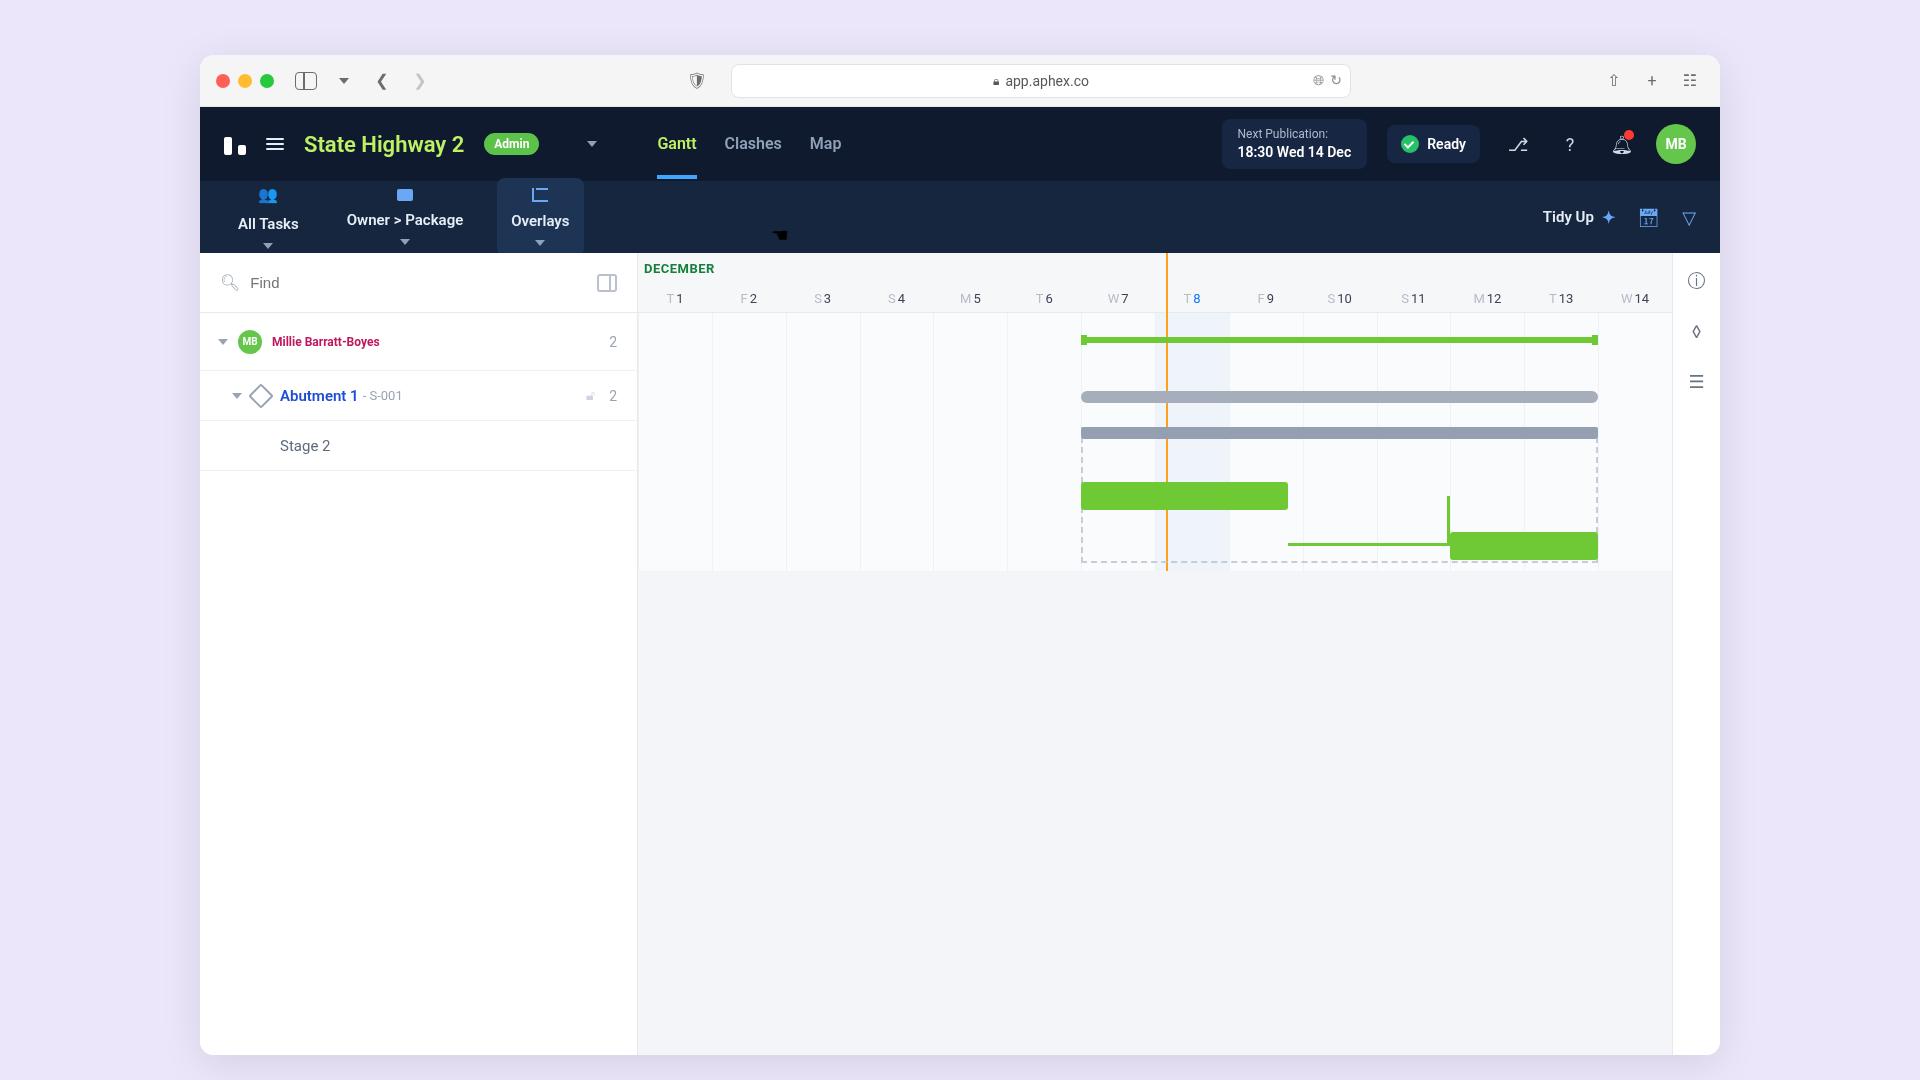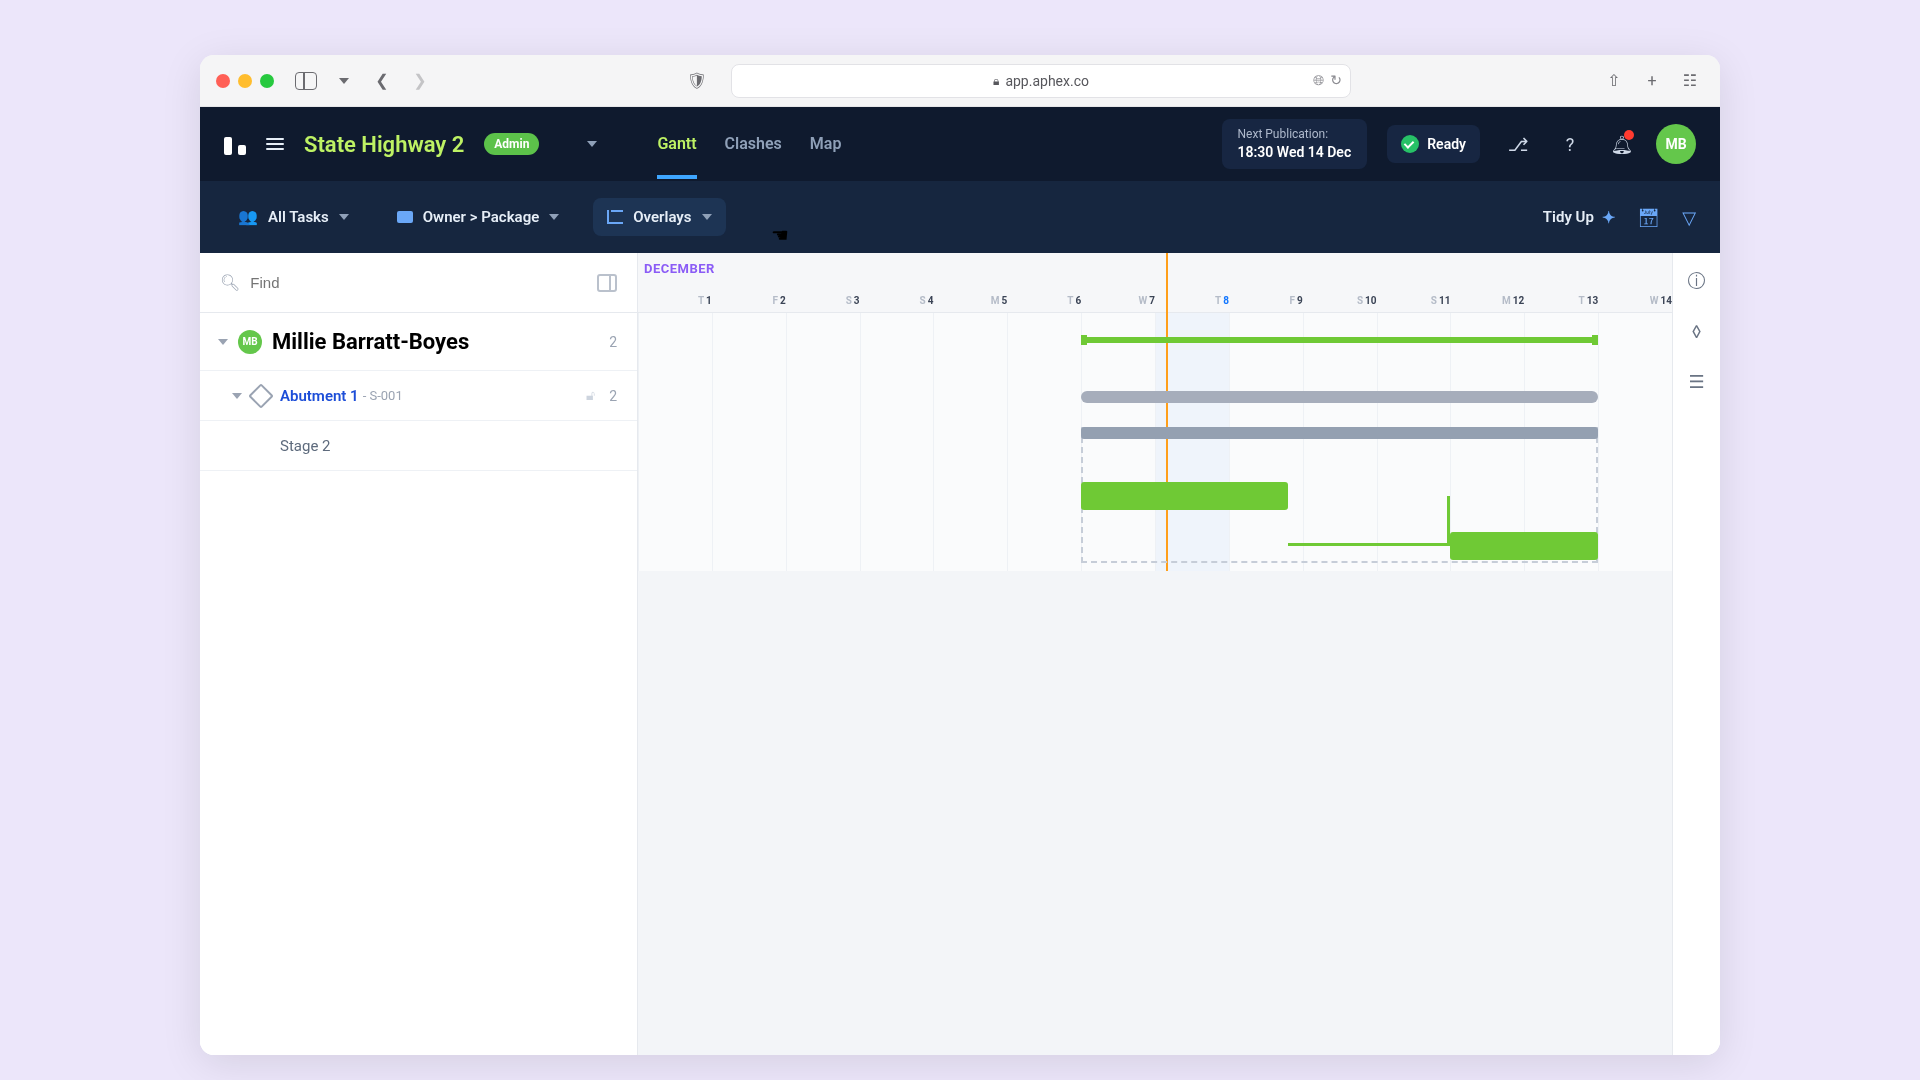--- a/index.html
+++ b/index.html
@@ -116,21 +116,21 @@
 
   
   .sub-toolbar {
     height: 72px;
     background:#16263f;
     display:flex; align-items:center; padding:0 24px; gap:20px;
   }
   .tb-btn {
     display:flex; align-items:center; gap:10px;
     color:#e6eef7; font-size:15px; font-weight:600;
-    padding:10px 14px; border-radius:8px; cursor:pointer;
+    padding:10px 14px; border-radius:8px; cursor:pointer;flex-direction:column;
   }
   .tb-btn.ov { background:#1d3454; }
   .tb-btn .caret-down { border-top-color:#8fa0b8; }
   .tb-icon { width:20px;height:20px; color:#6aa7f7; display:inline-block;}
   .people-ic::before{content:"👥"; font-size:16px;}
   .stack-ic{ width:16px;height:12px;background:#6aa7f7;border-radius:2px;position:relative;}
   .chart-ic{ width:16px;height:14px;border-left:2px solid #6aa7f7;border-bottom:2px solid #6aa7f7;position:relative;}
   .chart-ic::after{content:"";position:absolute;left:2px;bottom:2px;width:12px;height:8px;border-top:2px solid #6aa7f7;}
   .tb-right { margin-left:auto; display:flex; align-items:center; gap:22px;}
   .tidy { color:#e6eef7; font-weight:600; font-size:15px; display:flex; gap:8px; align-items:center;}
@@ -173,38 +173,38 @@
   .owner-row { height:58px; }
   .pkg-row   { height:50px; padding-left:34px;}
   .task-row  { height:50px; padding-left:58px; color:#5e6b7d; font-size:15px;}
   .task-row.deep { padding-left:80px;}
   .chev {
     width:0;height:0;border-top:5px solid transparent;border-bottom:5px solid transparent;
     margin-right:12px;
   }
   .chev.down { transform:rotate(90deg); border-left:6px solid #9aa3b2;}
   .mini-av{ width:24px;height:24px;border-radius:50%;background:#64c74b;color:#fff;font-size:10px;font-weight:700;display:flex;align-items:center;justify-content:center;margin-right:10px;}
-  .owner-name{ font-weight:700; color:#000000; font-size:22px;text-align:right;}
+  .owner-name{ font-weight:700; color:#be185d; font-size:12px;text-align:right;}
   .layers-ic{ width:18px;height:18px;border:2px solid #9aa3b2;transform:rotate(45deg);margin-right:10px;border-radius:2px;}
   .pkg-name{ font-weight:600; color:#1d4ed8; font-size:15px;}
   .pkg-code{ color:#9aa3b2; font-size:13px;}
   .row-count{ margin-left:auto; color:#9aa3b2; font-size:14px;}
   .lock-ic{ margin-left:auto; color:#cdd4de; font-size:14px; margin-right:14px;}
 
   
   .timeline { flex:1; position:relative; background:#fafbfc; overflow:hidden;}
   .th {
     height:60px; border-bottom:1px solid #e6e9ee; background:#f6f7f9;
     position:relative;
   }
   .month-lbl {
-    position:absolute; top:8px; left:6px; font-size:13px; font-weight:700; color:#8b5cf6; letter-spacing:.5px;
+    position:absolute; top:8px; left:6px; font-size:13px; font-weight:700; color:#15803d; letter-spacing:.5px;
   }
   .days { position:absolute; bottom:6px; left:0; right:0; display:flex; }
-  .day { flex:1; text-align:right; font-size:10px; font-weight:700; color:#b5bcc8;}
+  .day { flex:1; text-align:center; font-size:13px; font-weight:400; color:#b5bcc8;}
   .day .d { color:#b5bcc8; margin-right:2px;}
   .day .n { color:#3b4456;}
   .day.today .n{ color:#1276ff;}
   .today-bg {
     position:absolute; top:0; bottom:0; width:72px; background:#eff4fb;
   }
   .today-line {
     position:absolute; top:0; bottom:0; width:2px; background:#ff9f1a;
   }
   .rows {

